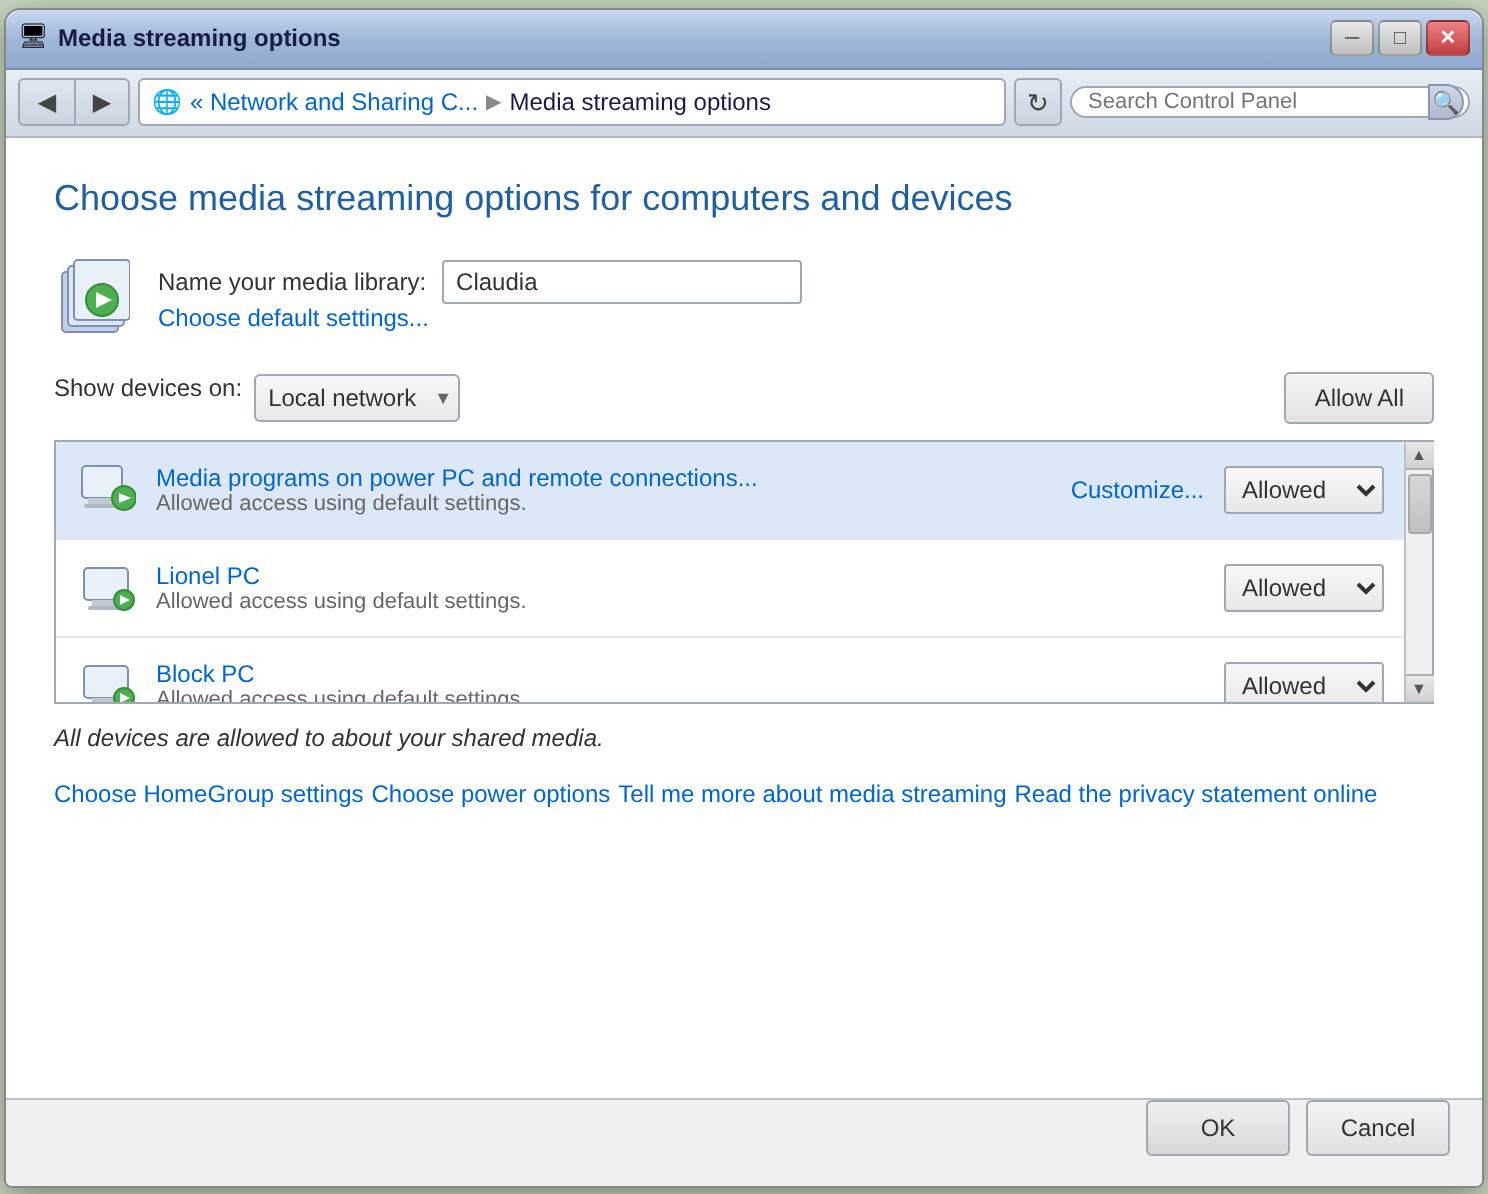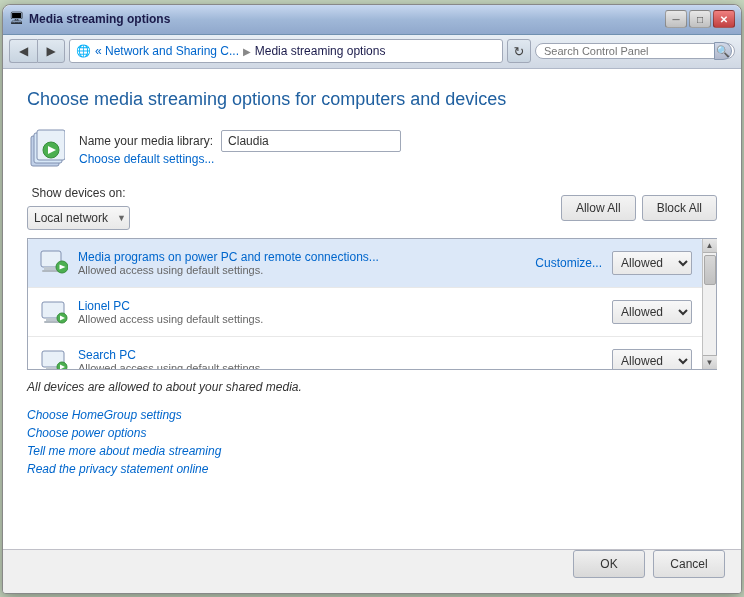--- a/index.html
+++ b/index.html
@@ -229,23 +229,22 @@
     }
 
     .show-devices-row {
       display: flex;
       align-items: center;
       justify-content: space-between;
       margin-bottom: 8px;
     }
     .show-devices-left {
       display: flex;
-      align-items: center;
+      align-items: flex-start;
       gap: 6px;
-      flex-direction: column;
     }
     .show-devices-label {
       font-size: 12px;
       color: #333;
     }
     .show-devices-select {
       height: 24px;
       padding: 0 20px 0 6px;
       border: 1px solid #a0a8b8;
       border-radius: 3px;
@@ -352,23 +351,22 @@
 
     .all-allowed-text {
       font-size: 12px;
       color: #333;
       font-style: italic;
       margin-bottom: 14px;
     }
 
     .links-section {
       display: flex;
-      flex-direction: column;
+      flex-direction: row;
       gap: 4px;
-      font-style: italic;
     }
     .link-item {
       color: #0066cc;
       font-size: 12px;
       cursor: pointer;
       text-decoration: none;
     }
 
     
     .bottom-bar {
@@ -475,21 +473,20 @@
           <select class="show-devices-select">
             <option>Local network</option>
             <option>All networks</option>
             <option>Custom</option>
           </select>
           <span class="select-arrow">▼</span>
         </div>
       </div>
       <div class="show-devices-right">
         <button class="action-btn">Allow All</button>
-        <button class="action-btn">Block All</button>
       </div>
     </div>
 
     <div style="display:flex; border: 1px solid #a0a8b8; margin-bottom: 10px;">
       <div class="device-list" style="flex:1; border:none; margin-bottom:0; max-height:130px;">
 
         <div class="device-item" style="background:#dce8f8;">
           <div class="device-icon">
             <svg class="device-icon-svg" viewBox="0 0 28 28">
               <rect x="1" y="2" width="20" height="16" rx="2" fill="#e8f0f8" stroke="#8090b0" stroke-width="1"></rect>
@@ -538,21 +535,21 @@
           <div class="device-icon">
             <svg class="device-icon-svg" viewBox="0 0 28 28">
               <rect x="2" y="4" width="22" height="16" rx="2" fill="#e8f0f8" stroke="#8090b0" stroke-width="1"></rect>
               <rect x="6" y="20" width="14" height="3" fill="#c0c8d0"></rect>
               <rect x="4" y="23" width="18" height="2" rx="1" fill="#b0b8c0"></rect>
               <circle cx="22" cy="20" r="5" fill="#4caf50" stroke="#388e3c" stroke-width="1"></circle>
               <polygon points="20,17.5 25,20 20,22.5" fill="white"></polygon>
             </svg>
           </div>
           <div class="device-info">
-            <div class="device-name">Search PC</div>
+            <div class="device-name">Block PC</div>
             <div class="device-status">Allowed access using default settings.</div>
           </div>
           <div class="allowed-dropdown">
             <select class="allowed-select">
               <option>Allowed</option>
               <option>Blocked</option>
             </select>
           </div>
         </div>
 

